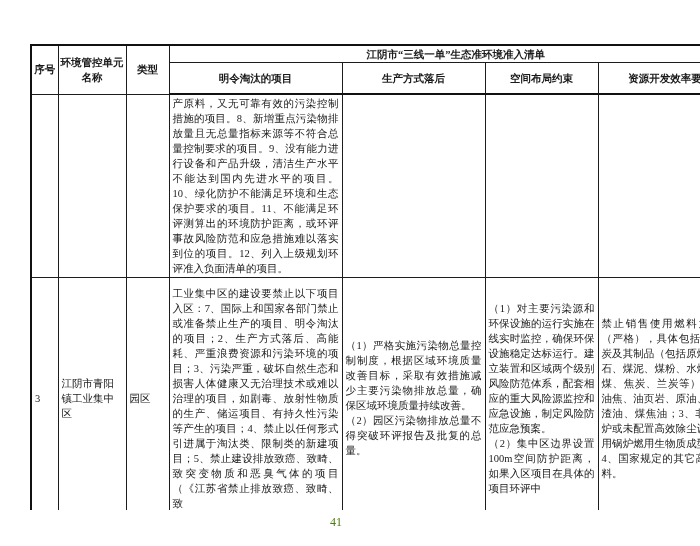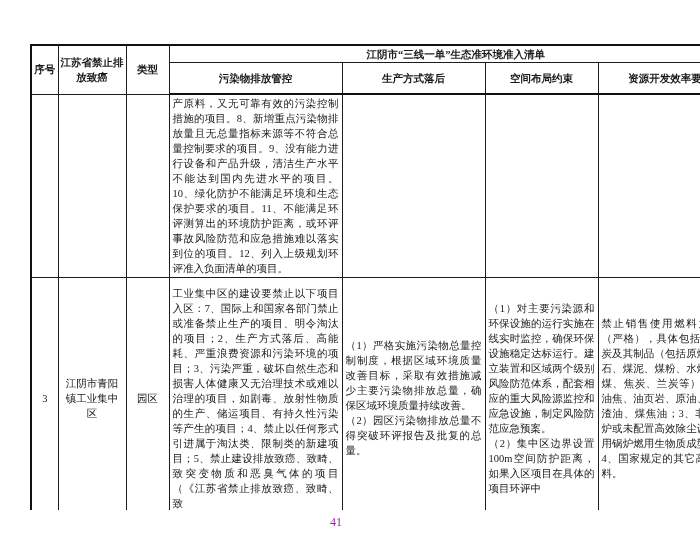--- a/index.html
+++ b/index.html
@@ -35,63 +35,63 @@
   tr.h1 td{border-top:2px solid #111;}
   tr.h2 td{border-bottom:2px solid #111;}
   td.head{
     font-weight:bold;
     text-align:center;
     font-size:11px;
     line-height:14px;
   }
   tr.h1 td{height:16px;padding:0 2px;}
   tr.h2 td{height:28px;}
-  td.c{text-align:center;}
+  td.c{}
   td.body-text{
     text-align:justify;
     white-space:pre-wrap;
     vertical-align:top;
     padding:3px 4px 2px 5px;
   }
   td.v-mid{vertical-align:middle;}
   tr.rowA td{height:178px;}
   tr.rowB td{height:238px;}
   .page-number{
     position:absolute;
     left:0;right:28px;
     bottom:16px;
     text-align:center;
     font-size:12px;
-    color:#a21caf;
+    color:#4d7c0f;
   }
 </style>
 </head>
 <body>
 
 <div class="page">
   <div class="table-wrap">
     <table class="grid">
       <colgroup>
         <col style="width:27px">
         <col style="width:68px">
         <col style="width:43px">
         <col style="width:173px">
         <col style="width:143px">
         <col style="width:113px">
         <col style="width:145px">
       </colgroup>
       <tbody>
         <tr class="h1">
           <td class="head" rowspan="2">序号</td>
-          <td class="head" rowspan="2">江苏省禁止排放致癌</td>
+          <td class="head" rowspan="2">环境管控单元名称</td>
           <td class="head" rowspan="2">类型</td>
           <td class="head" colspan="4">江阴市“三线一单”生态准环境准入清单</td>
         </tr>
         <tr class="h2">
-          <td class="head">污染物排放管控</td>
+          <td class="head">明令淘汰的项目</td>
           <td class="head">生产方式落后</td>
           <td class="head">空间布局约束</td>
           <td class="head">资源开发效率要求</td>
         </tr>
         <tr class="rowA">
           <td class="c"></td>
           <td class="c"></td>
           <td class="c"></td>
           <td class="body-text">产原料，又无可靠有效的污染控制措施的项目。8、新增重点污染物排放量且无总量指标来源等不符合总量控制要求的项目。9、没有能力进行设备和产品升级，清洁生产水平不能达到国内先进水平的项目。10、绿化防护不能满足环境和生态保护要求的项目。11、不能满足环评测算出的环境防护距离，或环评事故风险防范和应急措施难以落实到位的项目。12、列入上级规划环评准入负面清单的项目。</td>
           <td class="body-text"></td>

